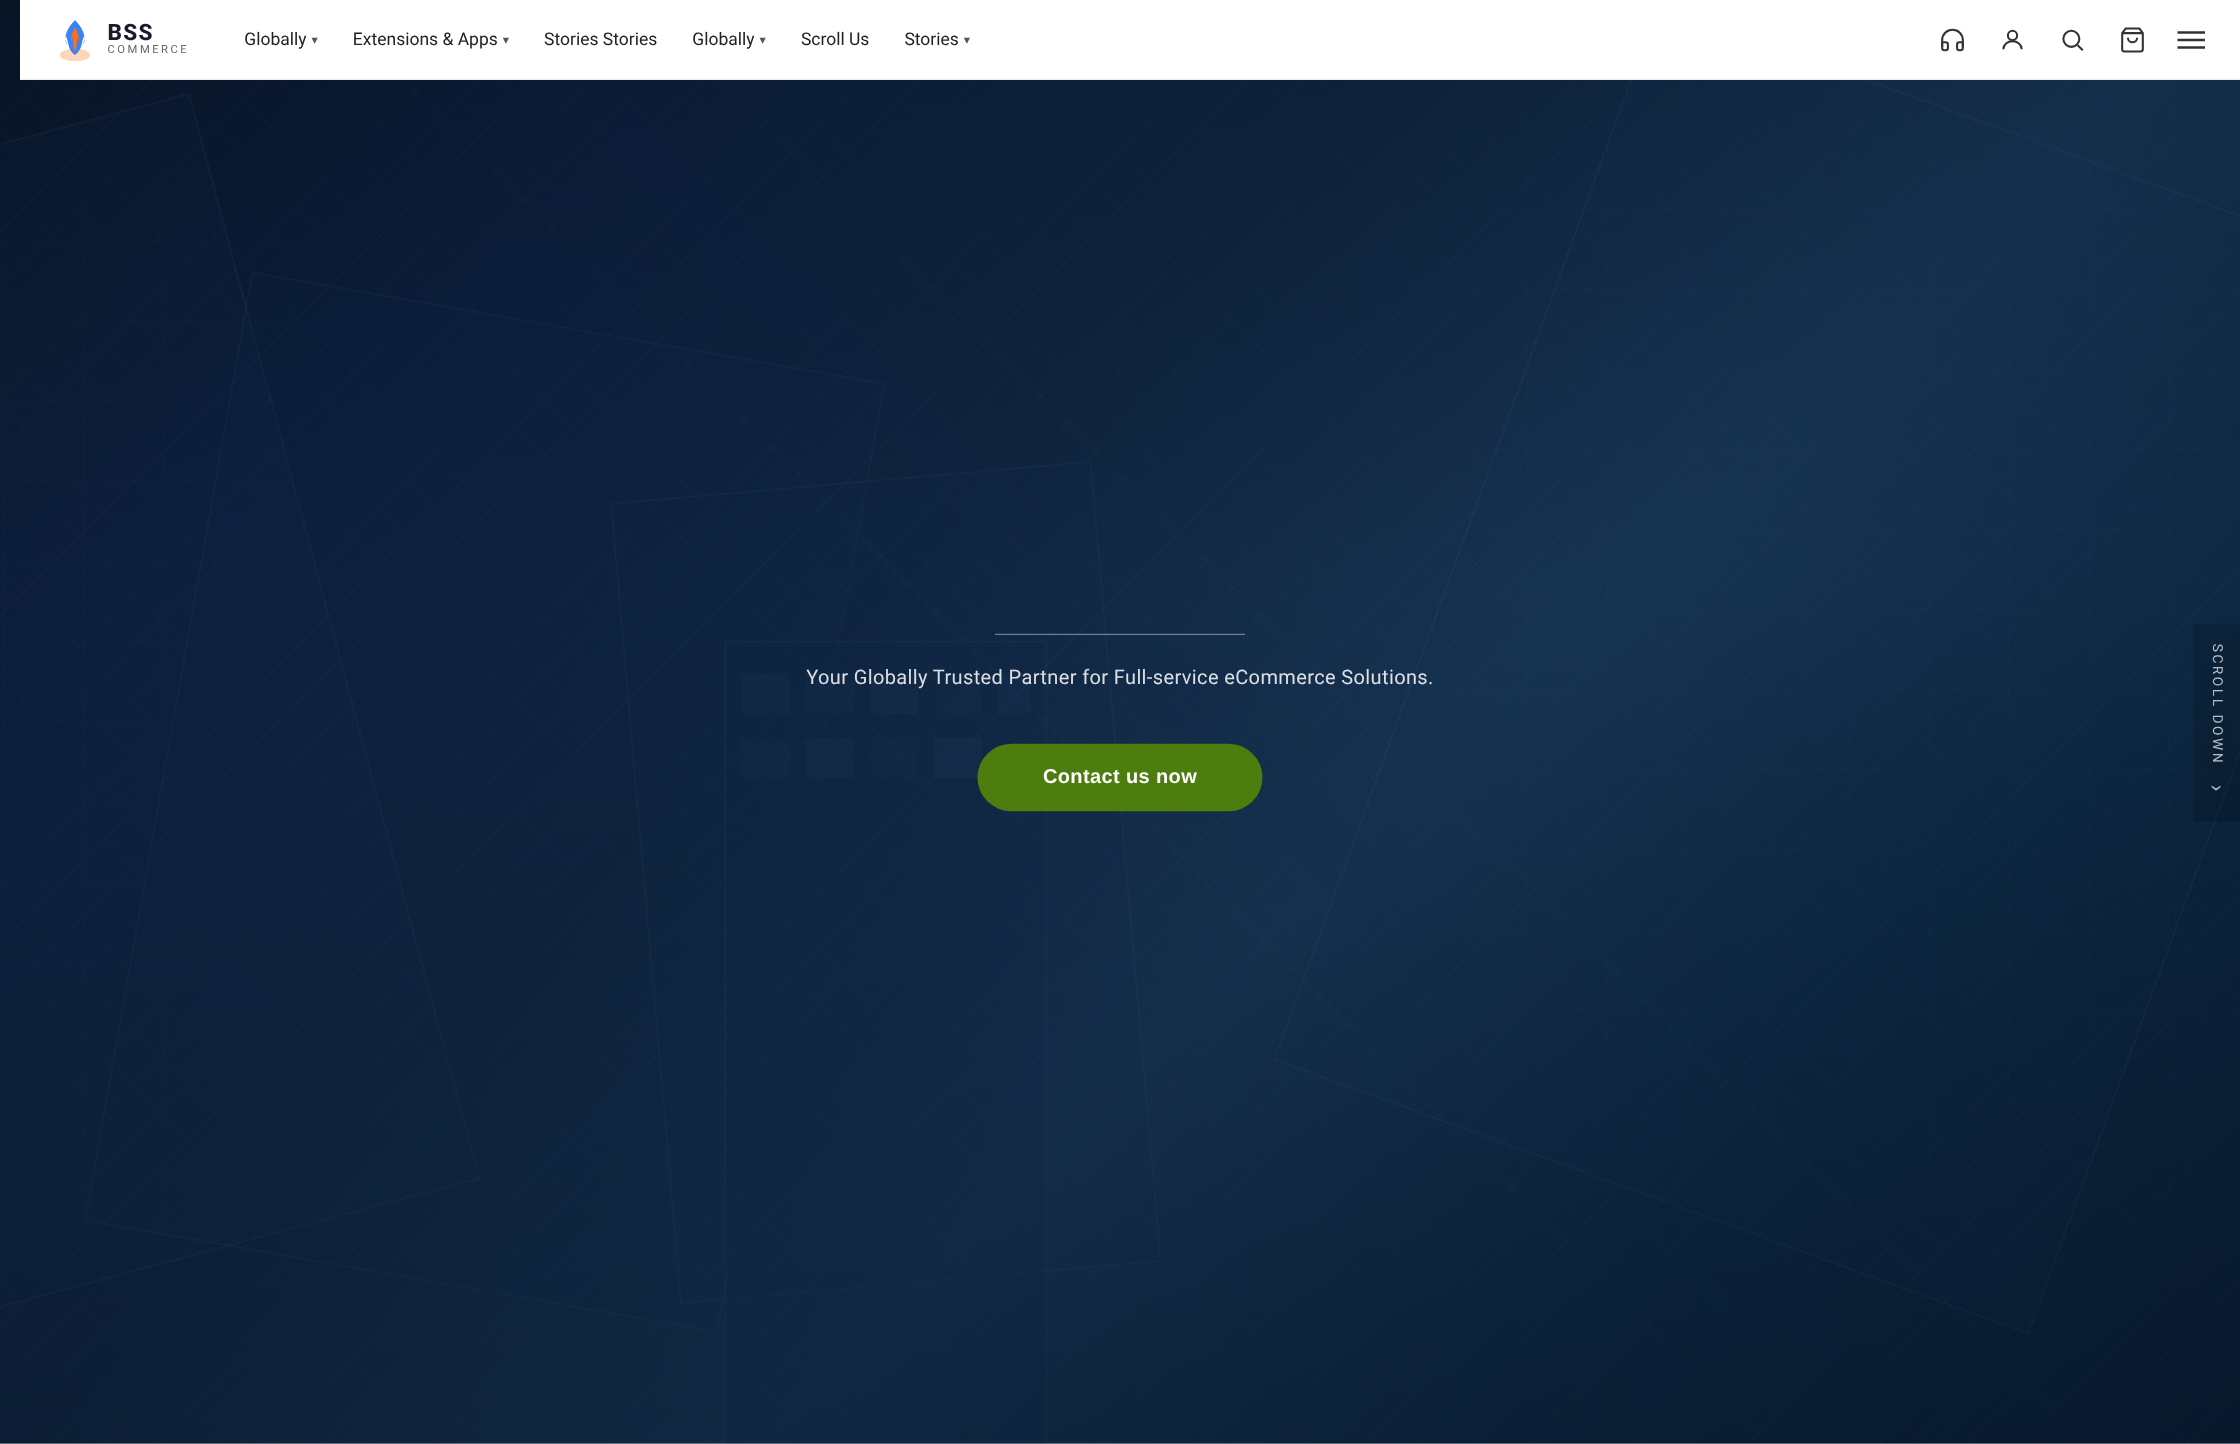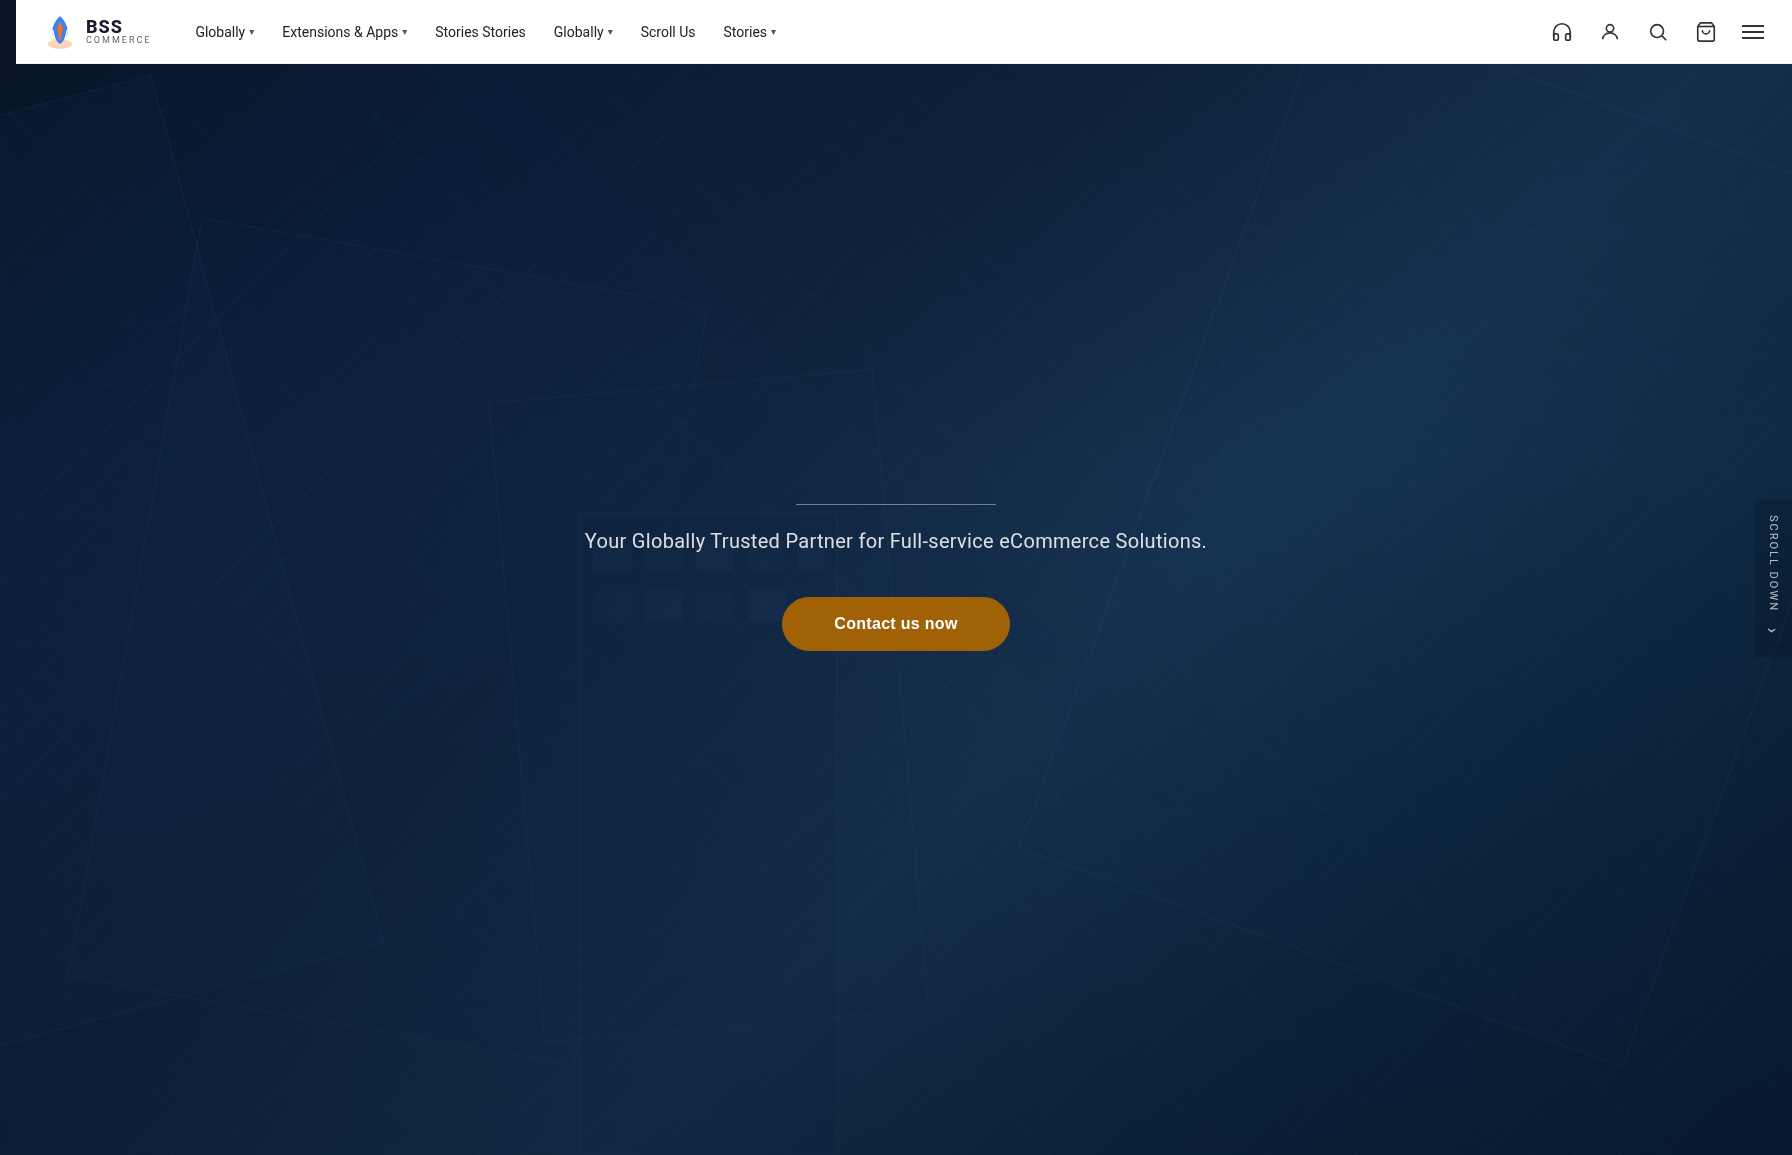--- a/index.html
+++ b/index.html
@@ -176,29 +176,29 @@
       line-height: 1.1;
       text-shadow: 0 2px 20px rgba(0,0,0,0.4);
     }
     .hero-divider {
       width: 200px;
       height: 1px;
       background: rgba(255,255,255,0.4);
       margin: 0 auto 24px;
     }
     .hero-subtitle {
-      font-size: 20px;
+      font-size: 16px;
       color: rgba(255,255,255,0.85);
       margin-bottom: 44px;
       font-weight: 400;
       letter-spacing: 0.3px;
     }
     .hero-cta {
       display: inline-block;
-      background: #a16207;
+      background: #4d7c0f;
       color: #fff;
       font-size: 16px;
       font-weight: 600;
       padding: 18px 52px;
       border-radius: 50px;
       cursor: pointer;
       border: none;
       letter-spacing: 0.3px;
       transition: background 0.2s;
       text-decoration: none;

